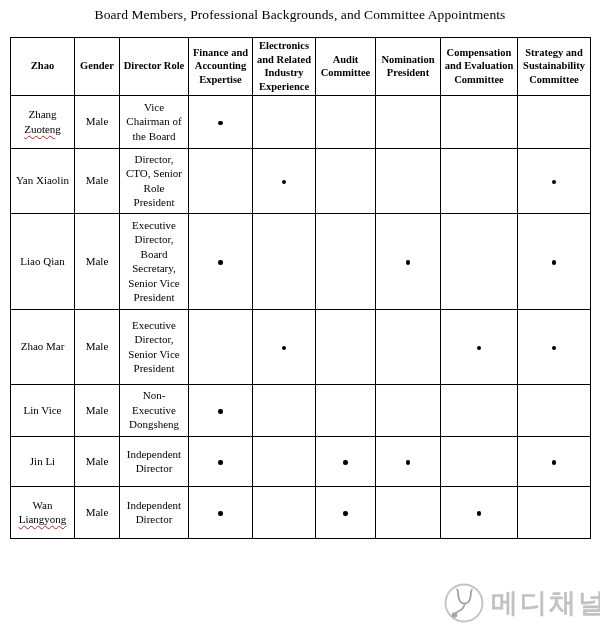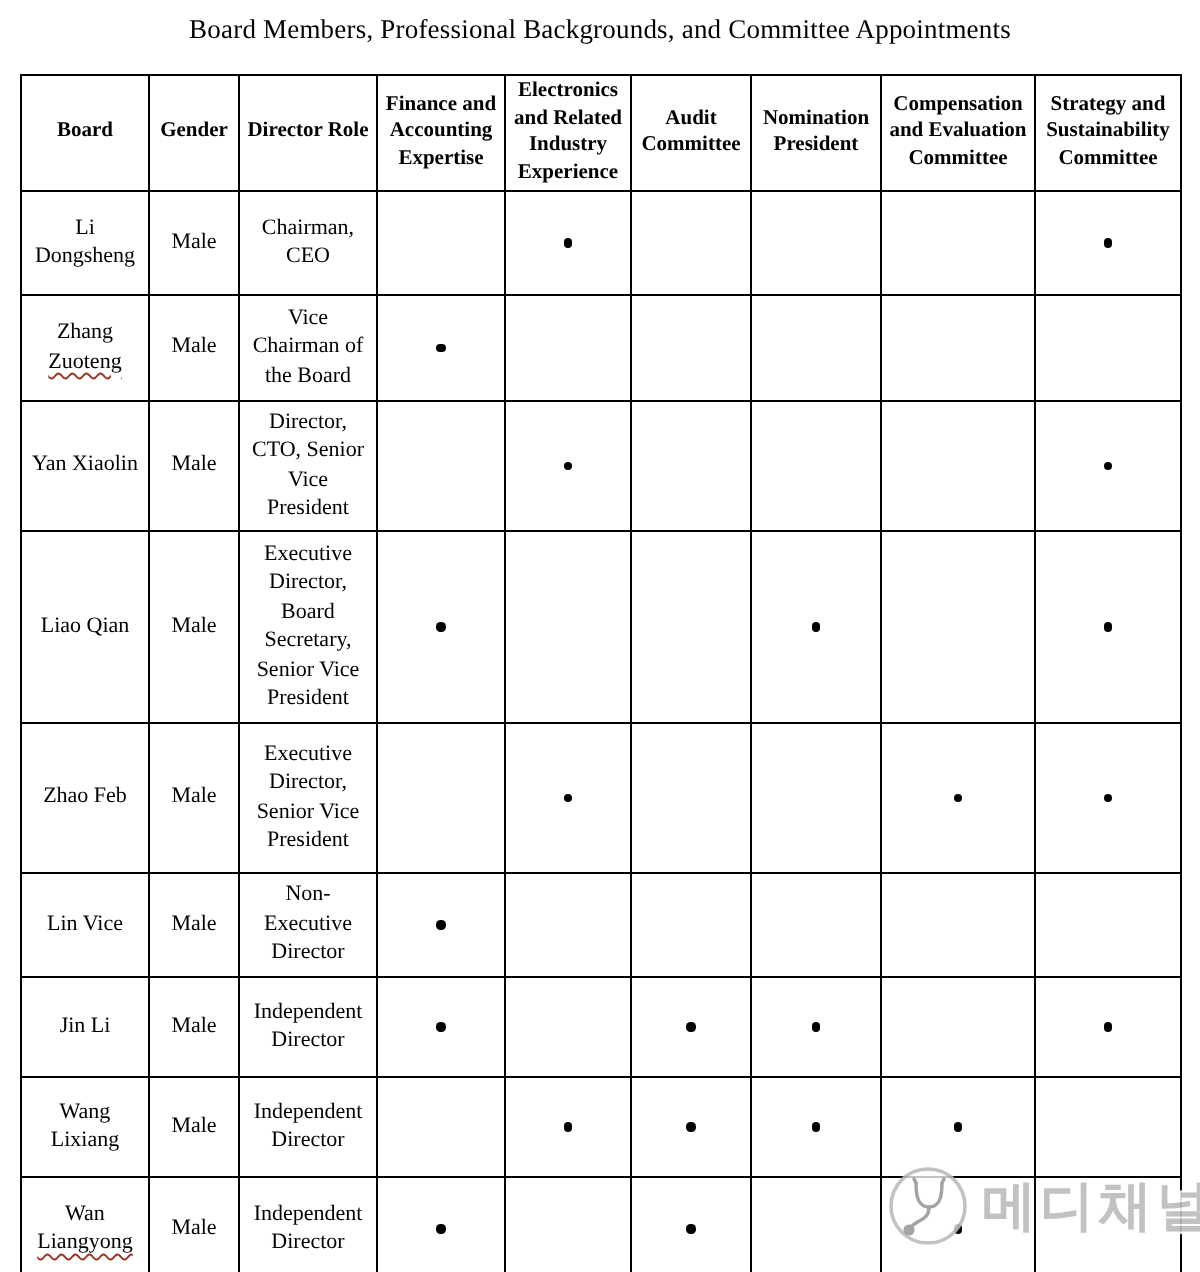--- a/index.html
+++ b/index.html
@@ -111,119 +111,97 @@
         <col style="width:69px">
       <col style="width:64px">
         <col style="width:63px">
         <col style="width:60px">
       <col style="width:65px">
         <col style="width:77px">
         <col style="width:73px">
     </colgroup>
     <thead>
       <tr style="height:48px">
-          <th>Board</th>
+          <th>Zhao</th>
           <th>Gender</th>
           <th>Director Role</th>
           <th>Finance and Accounting Expertise</th>
           <th>Electronics and Related Industry Experience</th>
           <th>Audit Committee</th>
           <th>Nomination President</th>
           <th>Compensation and Evaluation Committee</th>
           <th>Strategy and Sustainability Committee</th>
         </tr>
     </thead>
     <tbody>
-        <tr style="height: 52px;">
-          <td>Li Dongsheng</td>
-          <td>Male</td>
-          <td>Chairman, CEO</td>
-          <td></td>
-          <td><span class="dot"></span></td>
-          <td></td>
-          <td></td>
-          <td></td>
-          <td><span class="dot"></span></td>
-        </tr>
         <tr style="height: 53px;">
           <td>Zhang <span class="squiggle">Zuoteng</span></td>
           <td>Male</td>
           <td>Vice Chairman of the Board</td>
           <td><span class="dot"></span></td>
           <td></td>
           <td></td>
           <td></td>
           <td></td>
           <td></td>
         </tr>
         <tr style="height: 65px;">
           <td>Yan Xiaolin</td>
           <td>Male</td>
-          <td>Director, CTO, Senior Vice President</td>
+          <td>Director, CTO, Senior Role President</td>
           <td></td>
           <td><span class="dot"></span></td>
           <td></td>
           <td></td>
           <td></td>
           <td><span class="dot"></span></td>
         </tr>
         <tr style="height: 96px;">
           <td>Liao Qian</td>
           <td>Male</td>
           <td>Executive Director, Board Secretary, Senior Vice President</td>
           <td><span class="dot"></span></td>
           <td></td>
           <td></td>
           <td><span class="dot"></span></td>
           <td></td>
           <td><span class="dot"></span></td>
         </tr>
         <tr style="height: 75px;">
-          <td>Zhao Feb</td>
+          <td>Zhao Mar</td>
           <td>Male</td>
           <td>Executive Director, Senior Vice President</td>
           <td></td>
           <td><span class="dot"></span></td>
           <td></td>
           <td></td>
           <td><span class="dot"></span></td>
           <td><span class="dot"></span></td>
         </tr>
         <tr style="height: 52px;">
           <td>Lin Vice</td>
           <td>Male</td>
-          <td>Non-Executive Director</td>
+          <td>Non-Executive Dongsheng</td>
           <td><span class="dot"></span></td>
           <td></td>
           <td></td>
           <td></td>
           <td></td>
           <td></td>
         </tr>
         <tr style="height: 50px; margin-left: 36px;">
           <td>Jin Li</td>
           <td>Male</td>
           <td>Independent Director</td>
           <td><span class="dot"></span></td>
           <td></td>
           <td><span class="dot"></span></td>
           <td><span class="dot"></span></td>
           <td></td>
           <td><span class="dot"></span></td>
-        </tr>
-        <tr style="height: 50px;">
-          <td>Wang Lixiang</td>
-          <td>Male</td>
-          <td>Independent Director</td>
-          <td></td>
-          <td><span class="dot"></span></td>
-          <td><span class="dot"></span></td>
-          <td><span class="dot"></span></td>
-          <td><span class="dot"></span></td>
-          <td></td>
         </tr>
         <tr style="height: 52px;">
           <td>Wan <span class="squiggle">Liangyong</span></td>
           <td>Male</td>
           <td>Independent Director</td>
           <td><span class="dot"></span></td>
           <td></td>
           <td><span class="dot"></span></td>
           <td></td>
           <td><span class="dot"></span></td>

